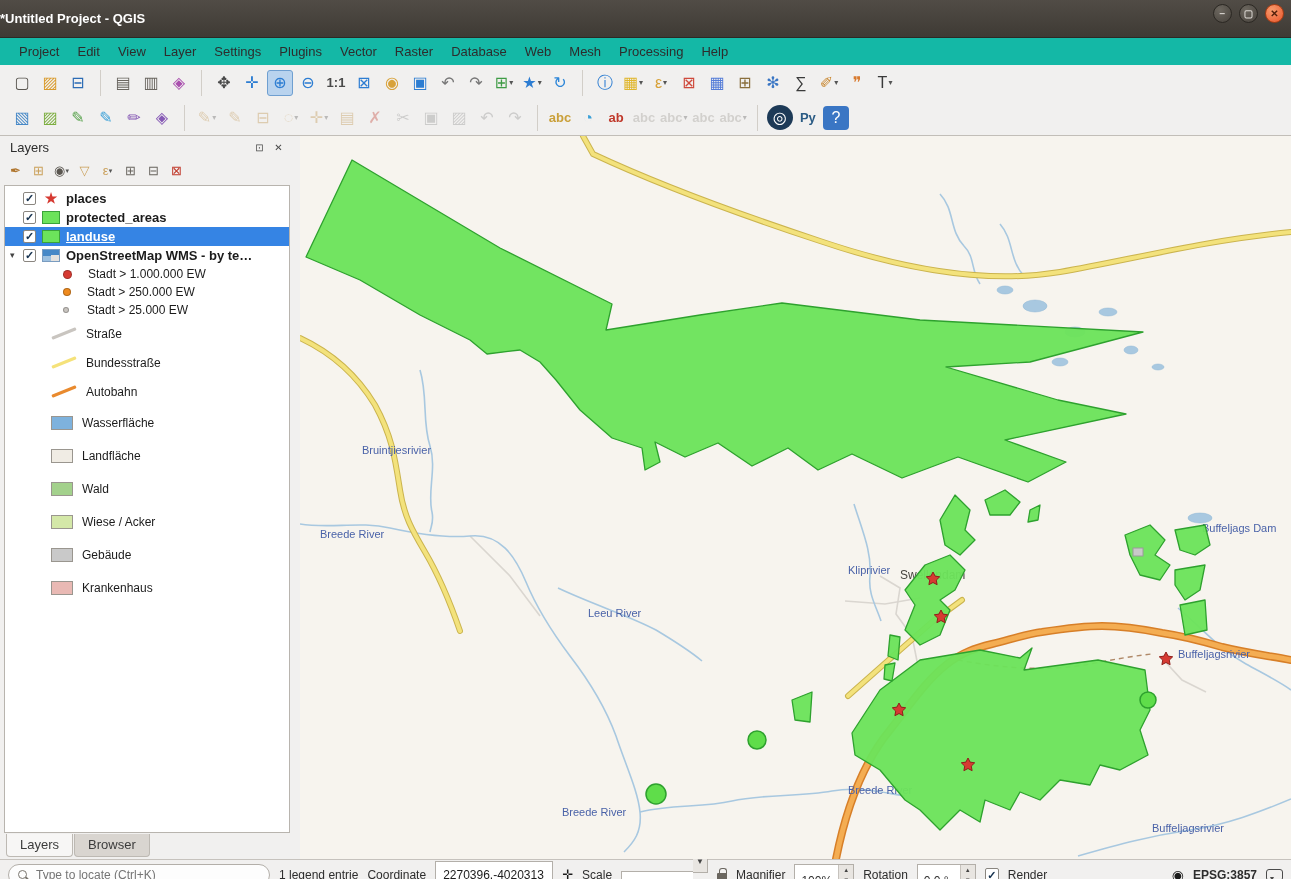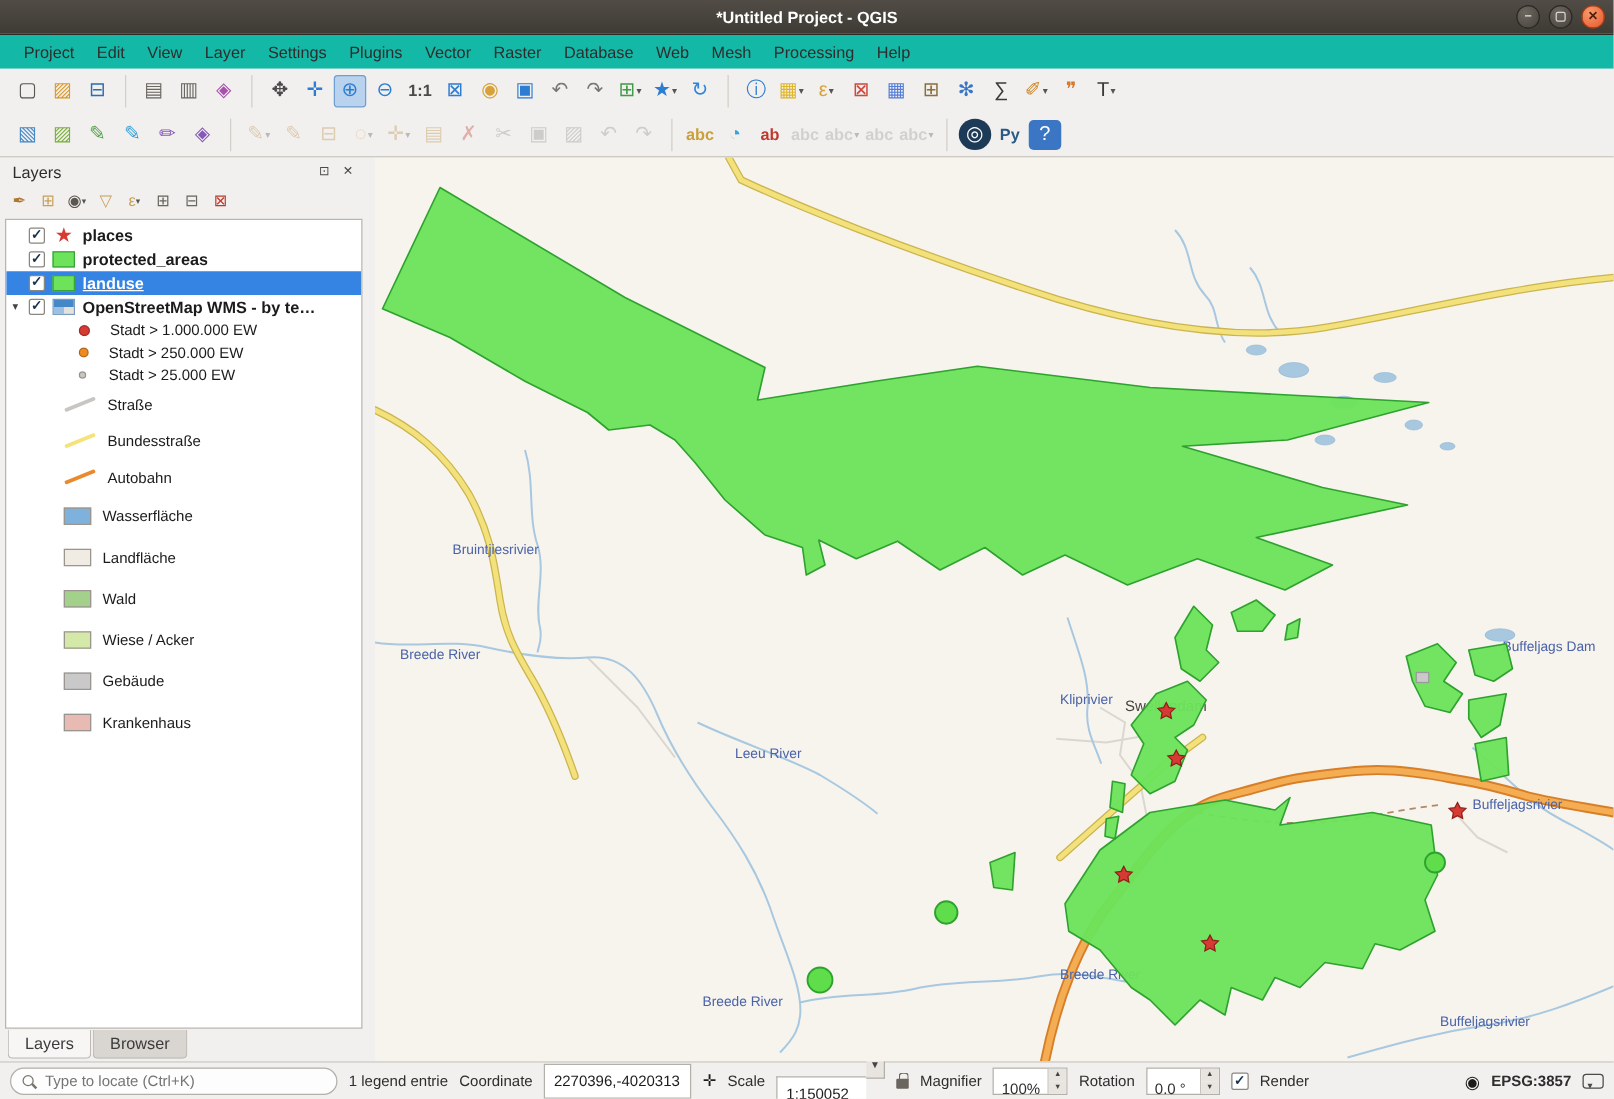--- a/index.html
+++ b/index.html
@@ -6,22 +6,22 @@
   html,body { margin:0; padding:0; }
   body {
     width:1291px; height:879px; overflow:hidden;
     font-family:"Liberation Sans", sans-serif;
     background:#f1f0ef; color:#2d2d2d; font-size:13px;
     -webkit-font-smoothing:antialiased;
   }
 
   
   .titlebar {
-    height:28px; background:linear-gradient(#514c46,#3e3a34);
-    display:flex; align-items:center; justify-content:center;
+    height:38px; background:linear-gradient(#514c46,#3e3a34);
+    display:flex; align-items:center; 
     position:relative; color:#ffffff; font-weight:bold; font-size:13px;
     border-bottom:1px solid #2c2925;
   }
   .win-controls { position:absolute; right:7px; top:4px; display:flex; gap:7px; }
   .win-btn {
     width:19px; height:19px; border-radius:50%;
     background:radial-gradient(circle at 35% 30%, #6c675f, #47423c);
     border:1px solid #2b2823; color:#d8d4cf; font-size:10px; line-height:17px;
     text-align:center; cursor:default;
   }

